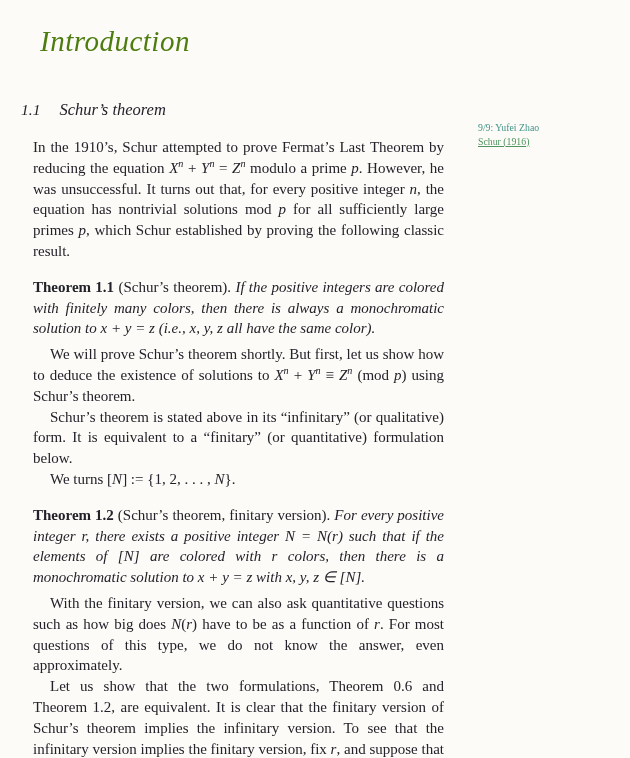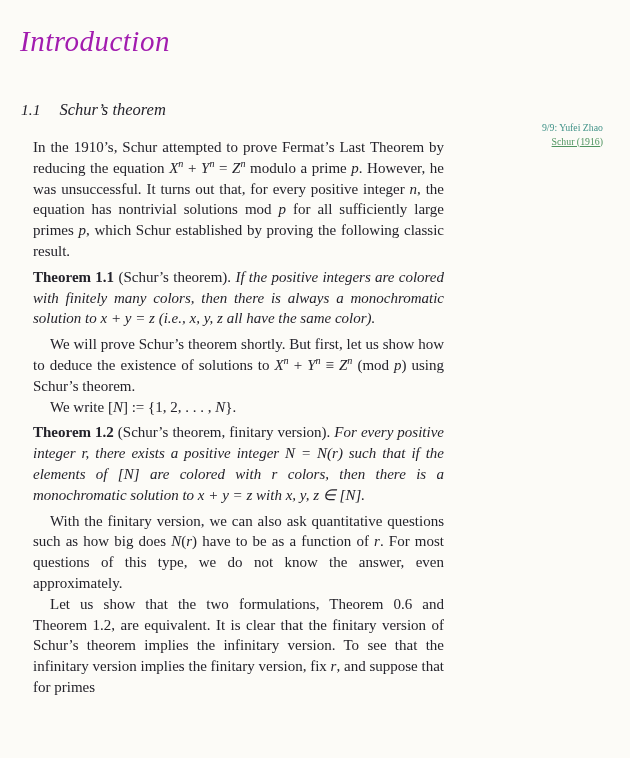--- a/index.html
+++ b/index.html
@@ -5,70 +5,71 @@
   html, body { margin: 0; padding: 0; }
   body {
     width: 630px; height: 758px;
     background: #fcfbf7;
     font-family: "Liberation Serif", serif;
     color: #23222a;
     position: relative;
     overflow: hidden;
   }
   .page-title {
-    position: absolute; left: 20px; top: 6px;
+    position: absolute; left: 40px; top: 6px;
     font-size: 29px; font-style: italic; font-weight: 400;
     letter-spacing: 0.5px;
-    color: #a21caf;
+    color: #4d7c0f;
   }
   .section-heading {
     position: absolute; left: 21px; top: 100px;
     font-size: 16.5px; font-style: italic;
     color: #24232b;
   }
   .section-number { margin-right: 19px; font-size: 15.5px; }
   .main-col {
     position: absolute; left: 33px; top: 137px;
     width: 411px;
     font-size: 15px; line-height: 20.8px;
     text-align: justify;
   }
   .para { margin: 0; }
   .para.indent { text-indent: 17px; }
-  .para.theorem { margin-top: 5px; margin-bottom: 5px; }
+  .para.theorem { margin-top: 15px; margin-bottom: 5px; }
   .seg-r { font-style: normal; }
   .seg-i { font-style: italic; }
   .seg-b { font-weight: bold; }
   .seg-m { font-style: italic; }
   sup.seg-s {
     font-style: italic; font-size: 0.68em;
     line-height: 0; vertical-align: super;
   }
   .margin-col {
     position: absolute; left: 478px; top: 121px;
     width: 125px;
     font-size: 9.8px; line-height: 13.5px;
-    text-align: right;
+    text-align: left;
   }
   .margin-note { display: block; }
 </style>
 </head>
 <body>
 
 <h1 class="page-title">Introduction</h1>
 
 <div class="section-heading">
   <span class="section-number">1.1</span><span>Schur’s theorem</span>
 </div>
 
 <div class="main-col" id="main-col">
     <div class="para"><span class="seg-r">In the 1910’s, Schur attempted to prove Fermat’s Last Theorem by reducing the equation </span><span class="seg-m">X</span><sup class="seg-s">n</sup><span class="seg-r"> + </span><span class="seg-m">Y</span><sup class="seg-s">n</sup><span class="seg-r"> = </span><span class="seg-m">Z</span><sup class="seg-s">n</sup><span class="seg-r"> modulo a prime </span><span class="seg-m">p</span><span class="seg-r">. However, he was unsuccessful. It turns out that, for every positive integer </span><span class="seg-m">n</span><span class="seg-r">, the equation has nontrivial solutions mod </span><span class="seg-m">p</span><span class="seg-r"> for all sufficiently large primes </span><span class="seg-m">p</span><span class="seg-r">, which Schur established by proving the following classic result.</span></div>
     <div class="para theorem"><span class="seg-b">Theorem 1.1</span><span class="seg-r"> (Schur’s theorem).</span><span class="seg-i"> If the positive integers are colored with finitely many colors, then there is always a monochromatic solution to </span><span class="seg-m">x</span><span class="seg-i"> + </span><span class="seg-m">y</span><span class="seg-i"> = </span><span class="seg-m">z</span><span class="seg-i"> (i.e., </span><span class="seg-m">x</span><span class="seg-i">, </span><span class="seg-m">y</span><span class="seg-i">, </span><span class="seg-m">z</span><span class="seg-i"> all have the same color).</span></div>
     <div class="para indent"><span class="seg-r">We will prove Schur’s theorem shortly. But first, let us show how to deduce the existence of solutions to </span><span class="seg-m">X</span><sup class="seg-s">n</sup><span class="seg-r"> + </span><span class="seg-m">Y</span><sup class="seg-s">n</sup><span class="seg-r"> ≡ </span><span class="seg-m">Z</span><sup class="seg-s">n</sup><span class="seg-r"> (mod </span><span class="seg-m">p</span><span class="seg-r">) using Schur’s theorem.</span></div>
-    <div class="para indent"><span class="seg-r">We write [</span><span class="seg-m">N</span><span class="seg-r">] := {1, 2, . . . , </span><span class="seg-m">N</span><span class="seg-r">}.</span></div>
+    <div class="para indent"><span class="seg-r">Schur’s theorem is stated above in its “infinitary” (or qualitative) form. It is equivalent to a “finitary” (or quantitative) formulation below.</span></div>
+    <div class="para indent"><span class="seg-r">We turns [</span><span class="seg-m">N</span><span class="seg-r">] := {1, 2, . . . , </span><span class="seg-m">N</span><span class="seg-r">}.</span></div>
     <div class="para theorem"><span class="seg-b">Theorem 1.2</span><span class="seg-r"> (Schur’s theorem, finitary version).</span><span class="seg-i"> For every positive integer </span><span class="seg-m">r</span><span class="seg-i">, there exists a positive integer </span><span class="seg-m">N</span><span class="seg-i"> = </span><span class="seg-m">N</span><span class="seg-i">(</span><span class="seg-m">r</span><span class="seg-i">)</span><span class="seg-i"> such that if the elements of [</span><span class="seg-m">N</span><span class="seg-i">] are colored with </span><span class="seg-m">r</span><span class="seg-i"> colors, then there is a monochromatic solution to </span><span class="seg-m">x</span><span class="seg-i"> + </span><span class="seg-m">y</span><span class="seg-i"> = </span><span class="seg-m">z</span><span class="seg-i"> with </span><span class="seg-m">x</span><span class="seg-i">, </span><span class="seg-m">y</span><span class="seg-i">, </span><span class="seg-m">z</span><span class="seg-i"> ∈ [</span><span class="seg-m">N</span><span class="seg-i">].</span></div>
     <div class="para indent"><span class="seg-r">With the finitary version, we can also ask quantitative questions such as how big does </span><span class="seg-m">N</span><span class="seg-r">(</span><span class="seg-m">r</span><span class="seg-r">)</span><span class="seg-r"> have to be as a function of </span><span class="seg-m">r</span><span class="seg-r">. For most questions of this type, we do not know the answer, even approximately.</span></div>
     <div class="para indent"><span class="seg-r">Let us show that the two formulations, Theorem 0.6 and Theorem 1.2, are equivalent. It is clear that the finitary version of Schur’s theorem implies the infinitary version. To see that the infinitary version implies the finitary version, fix </span><span class="seg-m">r</span><span class="seg-r">, and suppose that for primes</span></div>
   </div>
 
 <div class="margin-col" id="margin-col">
     <span class="margin-note" style="color: rgb(67, 148, 138);">9/9: Yufei Zhao</span>
     <span class="margin-note" style="color: rgb(79, 148, 96); text-decoration: underline;">Schur (1916)</span>
   </div>
 

